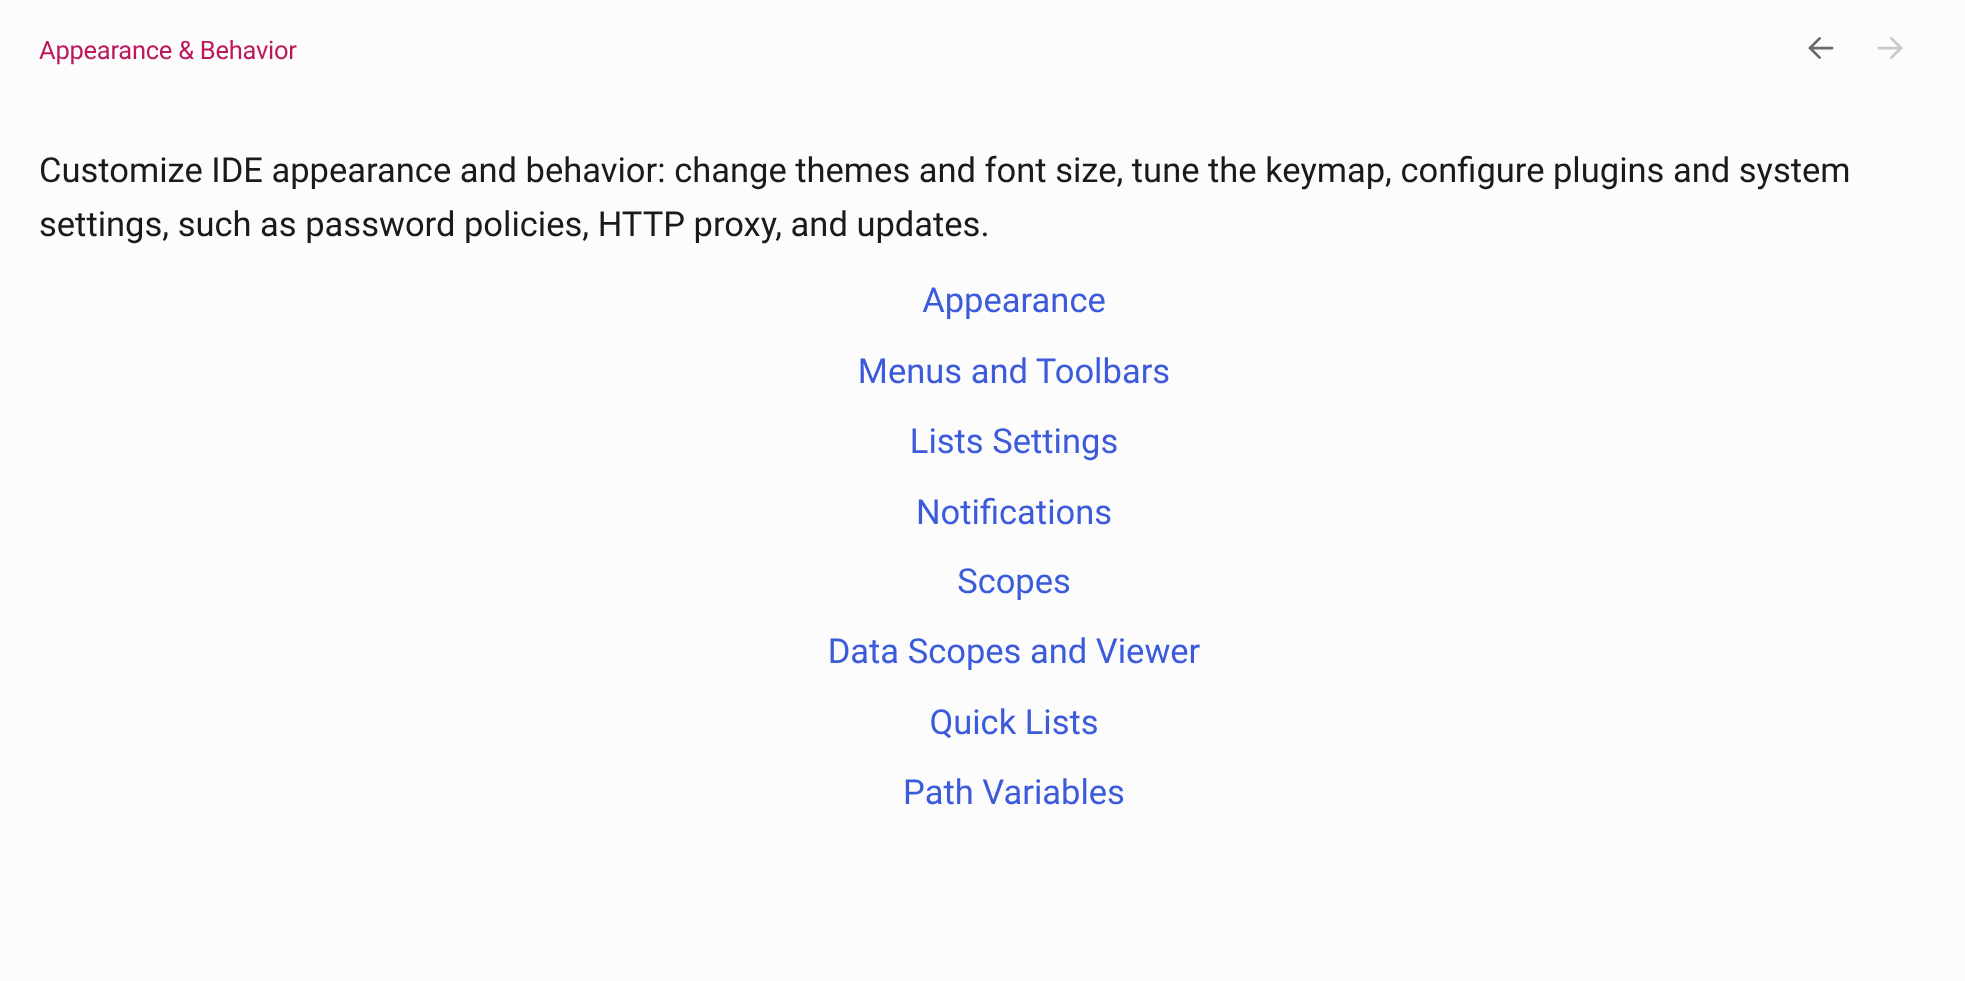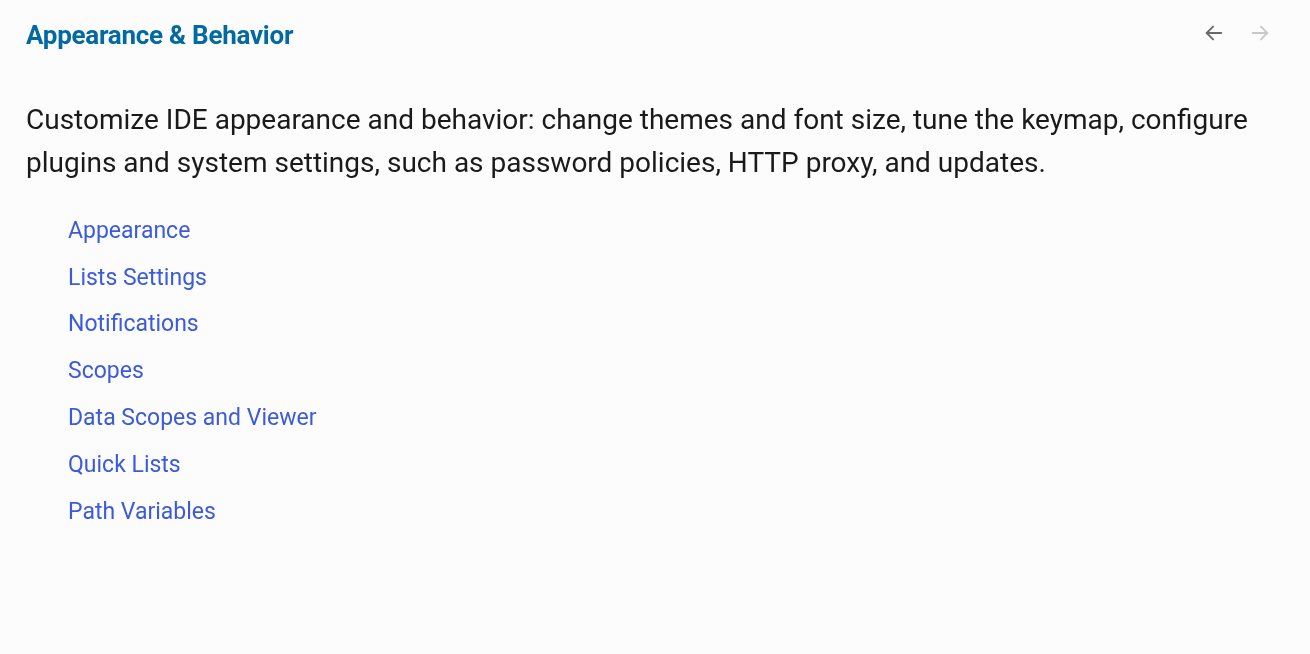--- a/index.html
+++ b/index.html
@@ -15,23 +15,23 @@
       padding: 20px 26px;
       color: #1a1a1a;
     }
     .header-row {
       display: flex;
       justify-content: space-between;
       align-items: center;
       margin-bottom: 48px;
     }
     .page-title {
-      font-size: 26px;
-      font-weight: 700;
-      color: #0369a1;
+      font-size: 17px;
+      font-weight: 400;
+      color: #be185d;
       letter-spacing: -0.01em;
     }
     .nav-arrows {
       display: flex;
       gap: 18px;
       align-items: center;
       padding-right: 10px;
     }
     .nav-arrow {
       width: 28px;
@@ -45,32 +45,33 @@
       width: 22px;
       height: 22px;
     }
     .nav-arrow.back svg {
       stroke: #6a6a6a;
     }
     .nav-arrow.forward svg {
       stroke: #c8c8c8;
     }
     .description {
-      font-size: 28px;
+      font-size: 23px;
       line-height: 1.55;
       color: #1a1a1a;
-      margin-bottom: 28px;
+      margin-bottom: 16px;
       max-width: 1240px;
     }
     .links-list {
       list-style: none;
       padding-left: 42px;
     }
     .links-list li {
       margin-bottom: 10px;
+      text-align: center;
     }
     .link-item {
       font-size: 23px;
       color: #3b5bdb;
       text-decoration: none;
       cursor: pointer;
       line-height: 1.6;
     }
   </style>
 </head>
@@ -95,20 +96,21 @@
         </svg>
       </span>
     </div>
   </div>
 </div>
 
 <p class="description">Customize IDE appearance and behavior: change themes and font size, tune the keymap, configure plugins and system settings, such as password policies, HTTP proxy, and updates.</p>
 
 <ul class="links-list">
   <li><a class="link-item">Appearance</a></li>
+  <li><a class="link-item">Menus and Toolbars</a></li>
   <li><a class="link-item">Lists Settings</a></li>
   <li><a class="link-item">Notifications</a></li>
   <li><a class="link-item">Scopes</a></li>
   <li><a class="link-item">Data Scopes and Viewer</a></li>
   <li><a class="link-item">Quick Lists</a></li>
   <li><a class="link-item">Path Variables</a></li>
 
 </ul>
 
 </body></html>

